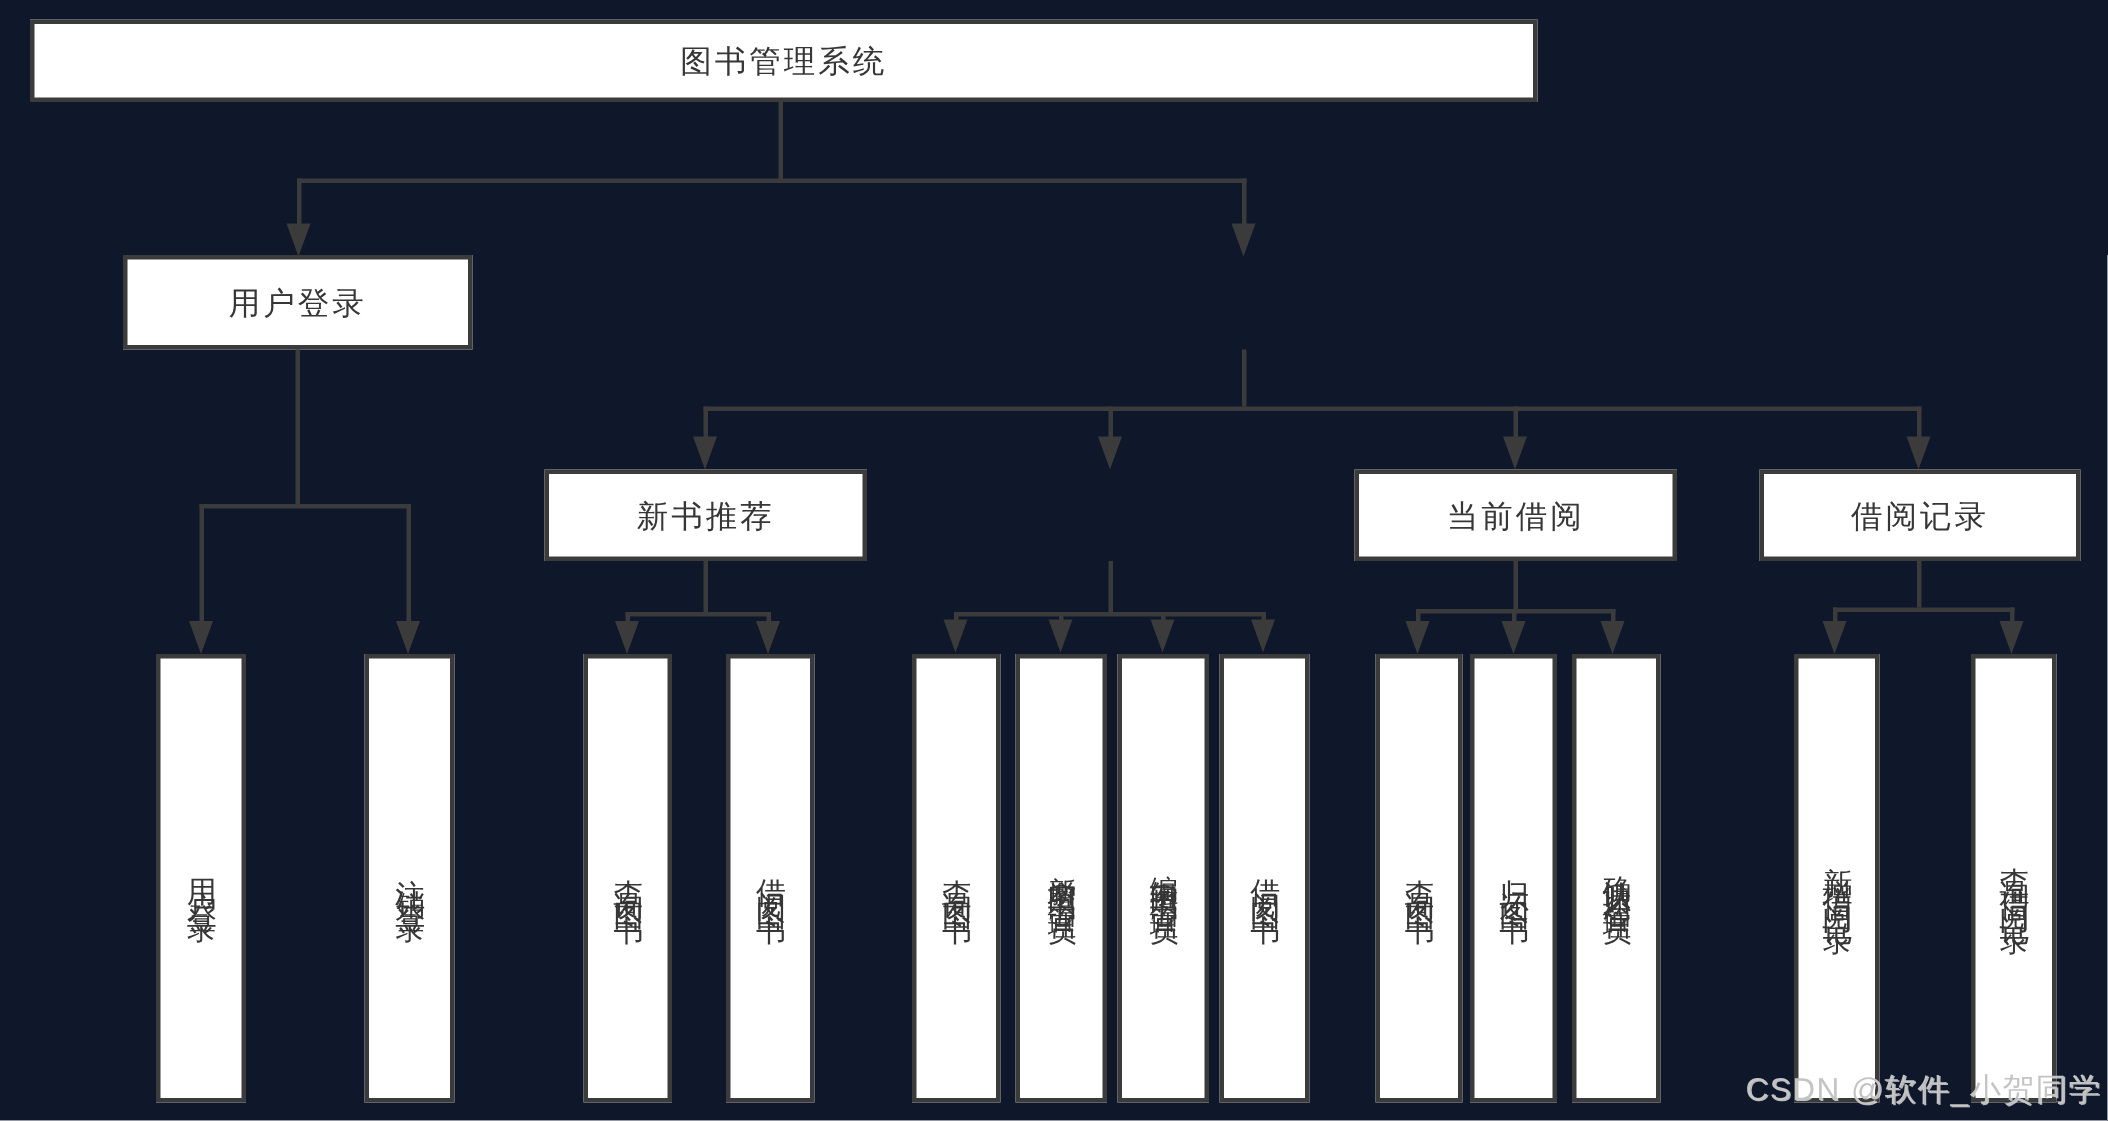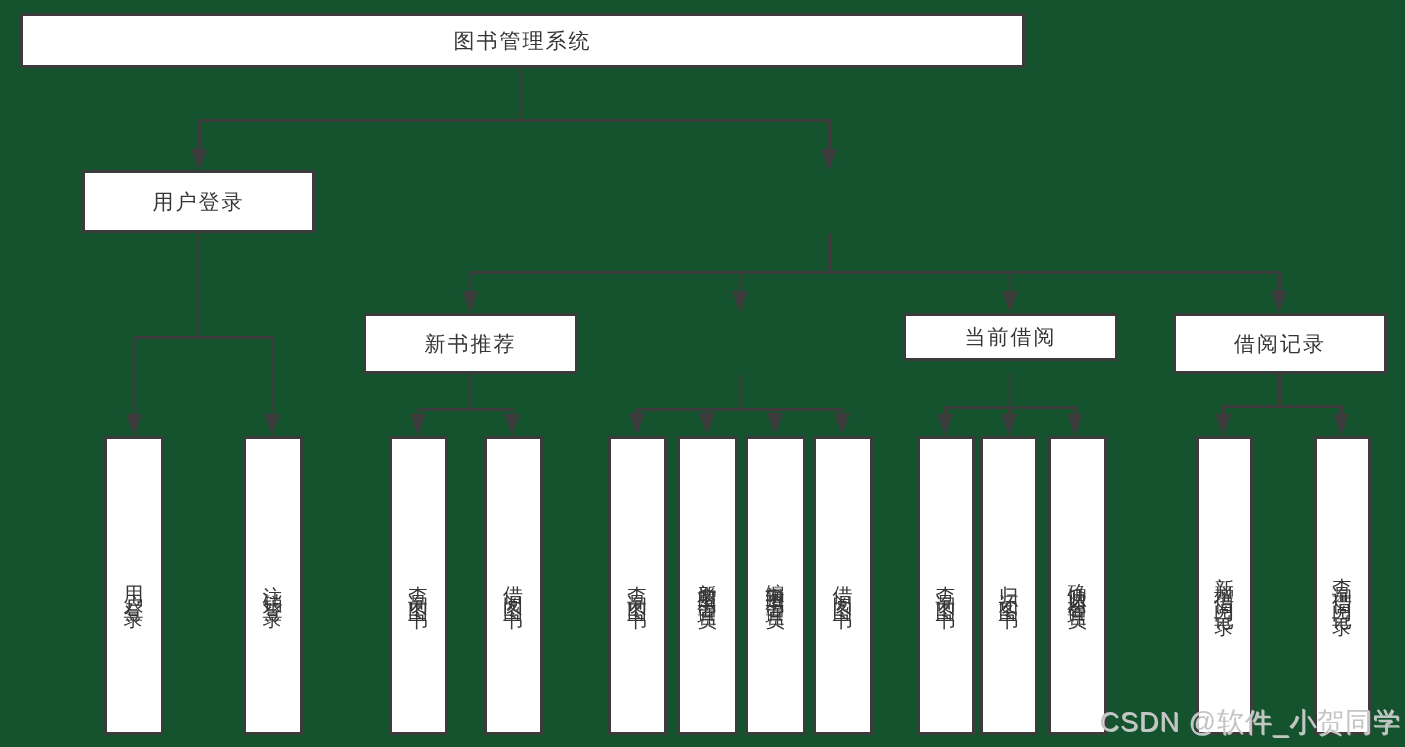--- a/index.html
+++ b/index.html
@@ -1,19 +1,19 @@
 <!DOCTYPE html>
 <html><head>
 <meta charset="utf-8">
 <style>
   html,body{margin:0;padding:0;background:#ffffff;}
   .canvas{
     position:relative;
     width:1405px;height:747px;
-    background:#14532d;
+    background:#0f172a;
     font-family:"Liberation Sans","DejaVu Sans",sans-serif;
     color:#363636;
     overflow:hidden;
   }
   .box{
     position:absolute;
     box-sizing:border-box;
     background:#ffffff;
     border:3px solid #3b3b3b;
     display:flex;
@@ -34,21 +34,21 @@
   .hline{position:absolute;height:3px;background:#3b3b3b;}
   .arrow{
     position:absolute;width:0;height:0;
     border-left:8px solid transparent;
     border-right:8px solid transparent;
     border-top:22px solid #3b3b3b;
   }
   .watermark{
     position:absolute;
     right:4px;bottom:7px;
-    font-size:27px;
+    font-size:21px;
     letter-spacing:1px;
     color:#c4c4c4;
     text-shadow:1px 1px 0 rgba(255,255,255,0.7);
     z-index:10;
     white-space:nowrap;
   }
 </style>
 </head>
 <body>
 
@@ -83,21 +83,21 @@
   <div class="vline" style="left:739px;top:271px;height:22px;"></div>
   <div class="arrow" style="left:732px;top:291px;"></div>
   <div class="vline" style="left:1009px;top:271px;height:22px;"></div>
   <div class="arrow" style="left:1002px;top:291px;"></div>
   <div class="vline" style="left:1278px;top:271px;height:22px;"></div>
   <div class="arrow" style="left:1271px;top:291px;"></div>
 
   <div class="box hnode" style="left:363px;top:313px;width:215px;height:61px;">
     <span>新书推荐</span>
   </div>
-  <div class="box hnode" style="left:903px;top:313px;width:215px;height:48px;">
+  <div class="box hnode" style="left:903px;top:313px;width:215px;height:61px;">
     <span>当前借阅</span>
   </div>
   <div class="box hnode" style="left:1173px;top:313px;width:214px;height:61px;">
     <span>借阅记录</span>
   </div>
 
   <div class="vline" style="left:469px;top:374px;height:34px;"></div>
   <div class="hline" style="left:417px;top:408px;width:96px;"></div>
   <div class="vline" style="left:417px;top:408px;height:10px;"></div>
   <div class="arrow" style="left:410px;top:414px;"></div>

